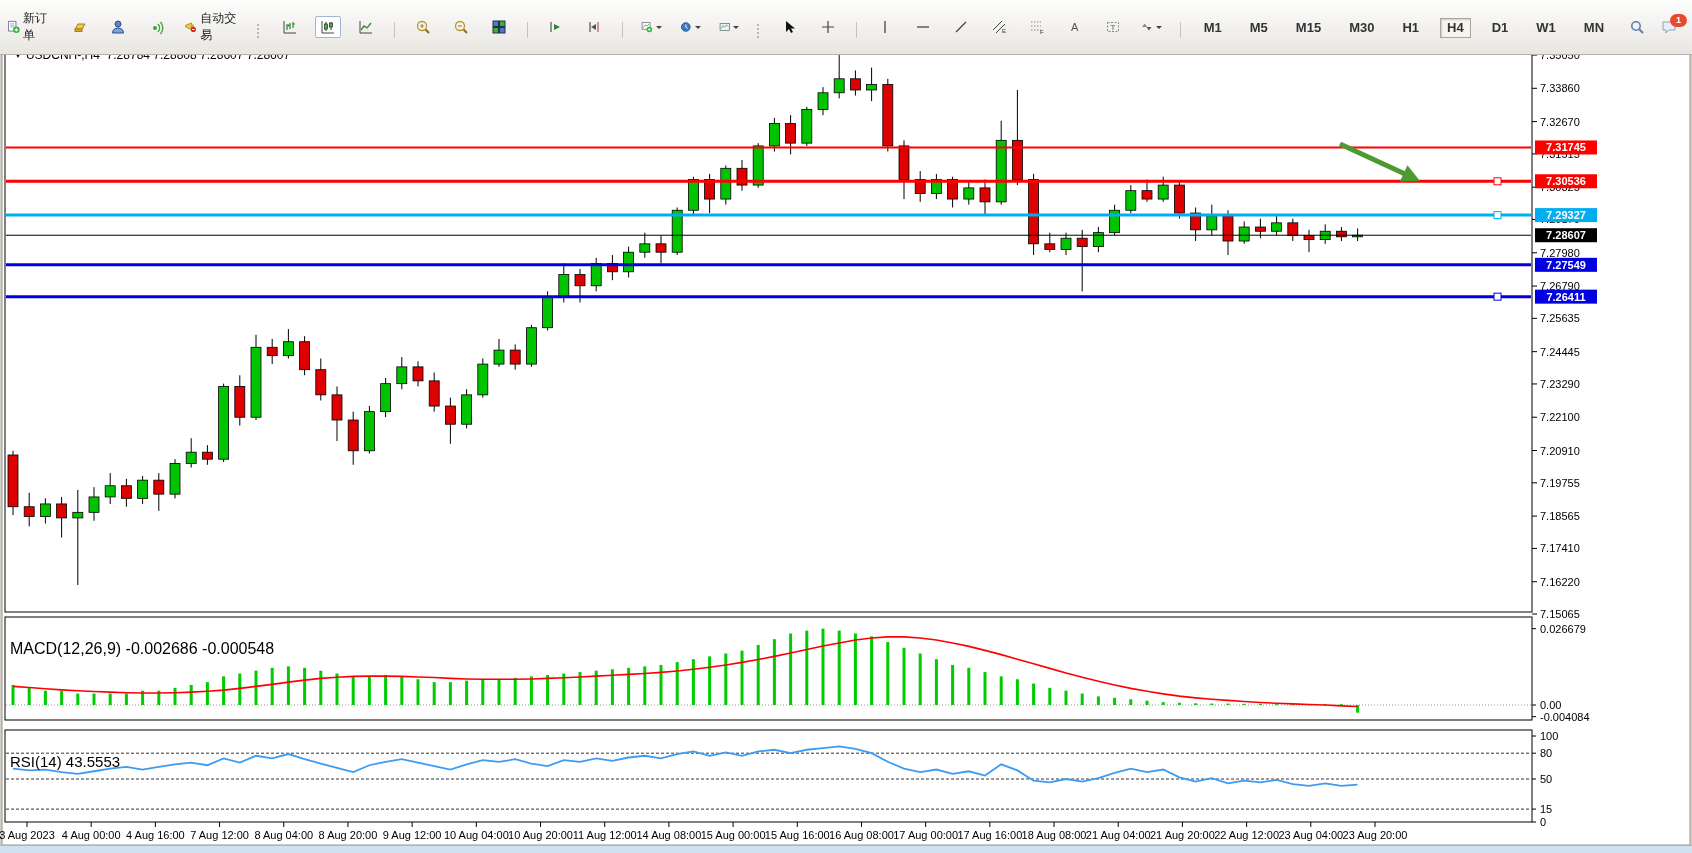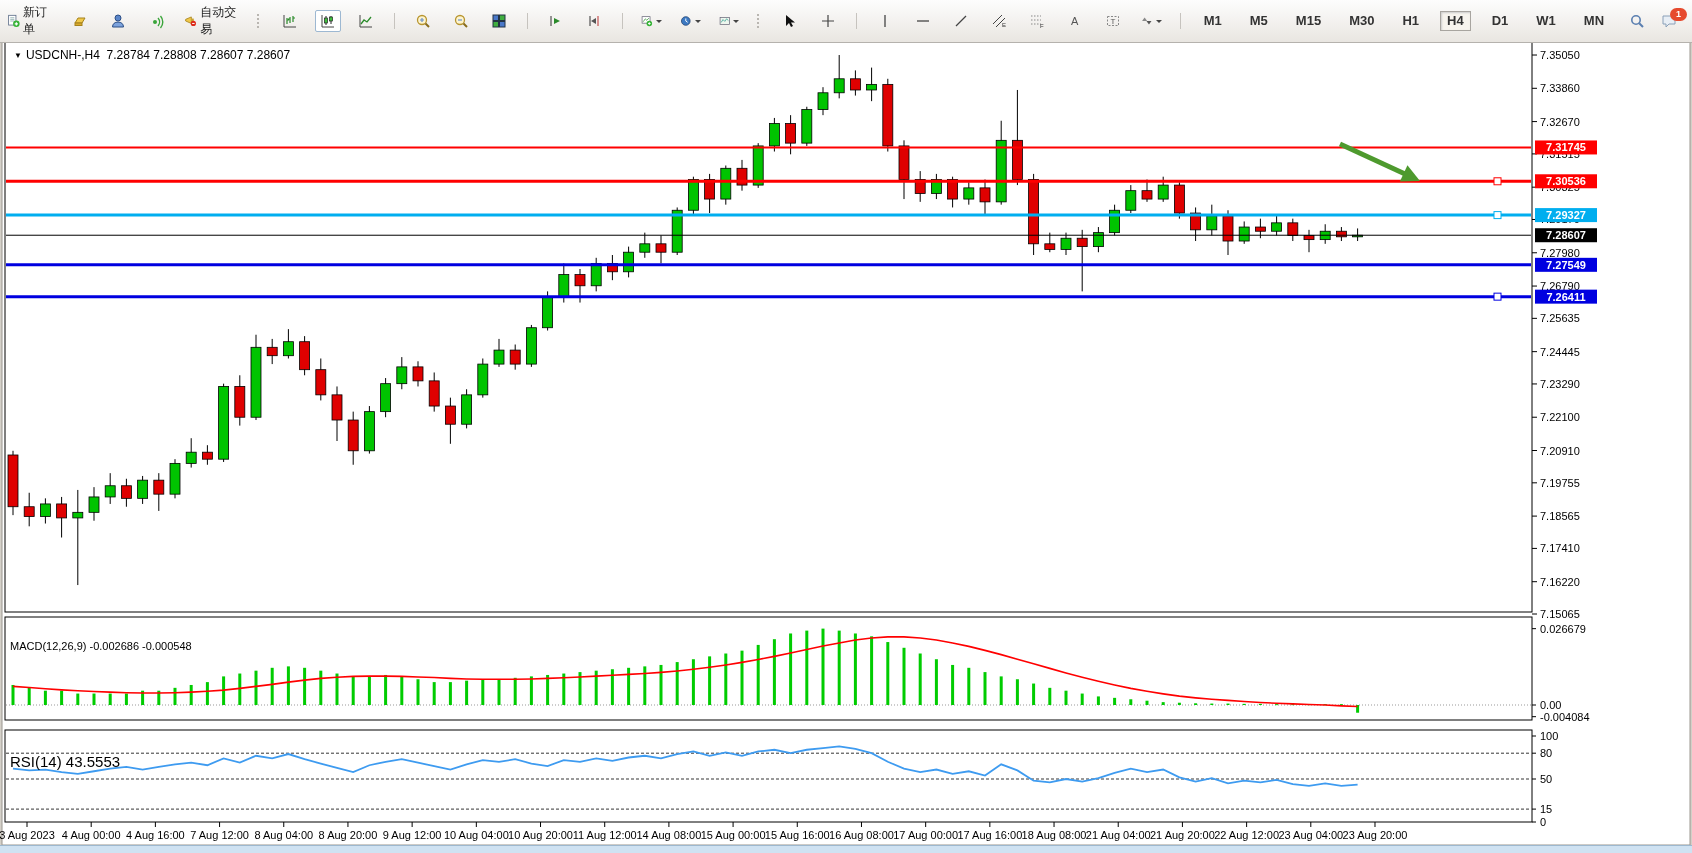--- a/index.html
+++ b/index.html
@@ -1,42 +1,42 @@
 <!DOCTYPE html>
 <html><head>
 <meta charset="utf-8">
 <style>
   html,body{margin:0;padding:0;}
   body{width:1692px;height:853px;position:relative;overflow:hidden;
        background:#d4d0c8;font-family:"Liberation Sans",sans-serif;}
   
   .tb{position:absolute;top:0;left:0;right:0;height:22px;z-index:10;
       background:linear-gradient(#fdfdfd,#e9e6e1);border-bottom:1px solid #b5b2ad;
-      display:flex;align-items:center;padding:10px 4px;gap:12px;}
+      display:flex;align-items:flex-end;padding:16px 4px;gap:12px;}
   .tbtn{height:20px;min-width:20px;display:flex;align-items:center;justify-content:center;
         gap:3px;padding:0 2px;border:1px solid transparent;border-radius:2px;
         font-size:12px;color:#222;cursor:default;}
   .tbtn.act{background:#fff;border-color:#9db8d2;}
   .tbtn svg{display:block}
   .sep{width:1px;height:16px;background:#c6c3be;margin:0 3px;flex:0 0 auto;}
   .grip{width:3px;height:14px;border-left:2px dotted #b9b6b1;margin:0 3px;flex:0 0 auto;}
   .caret{width:0;height:0;border:3px solid transparent;border-top-color:#444;margin-top:4px;}
   .tf{font-size:13px;font-weight:700;color:#333;padding:0 6px;height:18px;line-height:18px;
       border:1px solid transparent;margin:0 1px;}
   .tf.act{background:#f7f4ee;border-color:#a8a5a0;box-shadow:inset 1px 1px 2px #ccc;}
   .right{margin-left:auto;display:flex;align-items:center;gap:6px;padding-right:6px;}
   .chatwrap{position:relative;}
   .badge{position:absolute;top:-3px;right:-6px;min-width:13px;height:13px;border-radius:7px;
          background:#e64a2e;color:#fff;font-size:9px;font-weight:700;line-height:13px;
          text-align:center;padding:0 2px;}
   
   .lbl{position:absolute;color:#000;z-index:5;white-space:nowrap;margin-top:20px;}
   #chart-title{left:14px;top:28px;font-size:12px;}
   #chart-title .tri{font-size:8px;vertical-align:1px;margin-right:4px;}
-  #macd-label{left:10px;top:620px;font-size:11px;}
+  #macd-label{left:10px;top:620px;font-size:16px;}
   #rsi-label{left:10px;top:733px;font-size:15px;}
   #chart-svg{position:absolute;left:0;top:0;z-index:1;}
   .botstrip{position:absolute;left:0;right:0;bottom:0;height:7px;z-index:6;
             background:#cfe2f2;border-top:1px solid #9db8cf;}
 </style>
 </head>
 <body>
 
 <div class="tb">
   <div class="tbtn">

